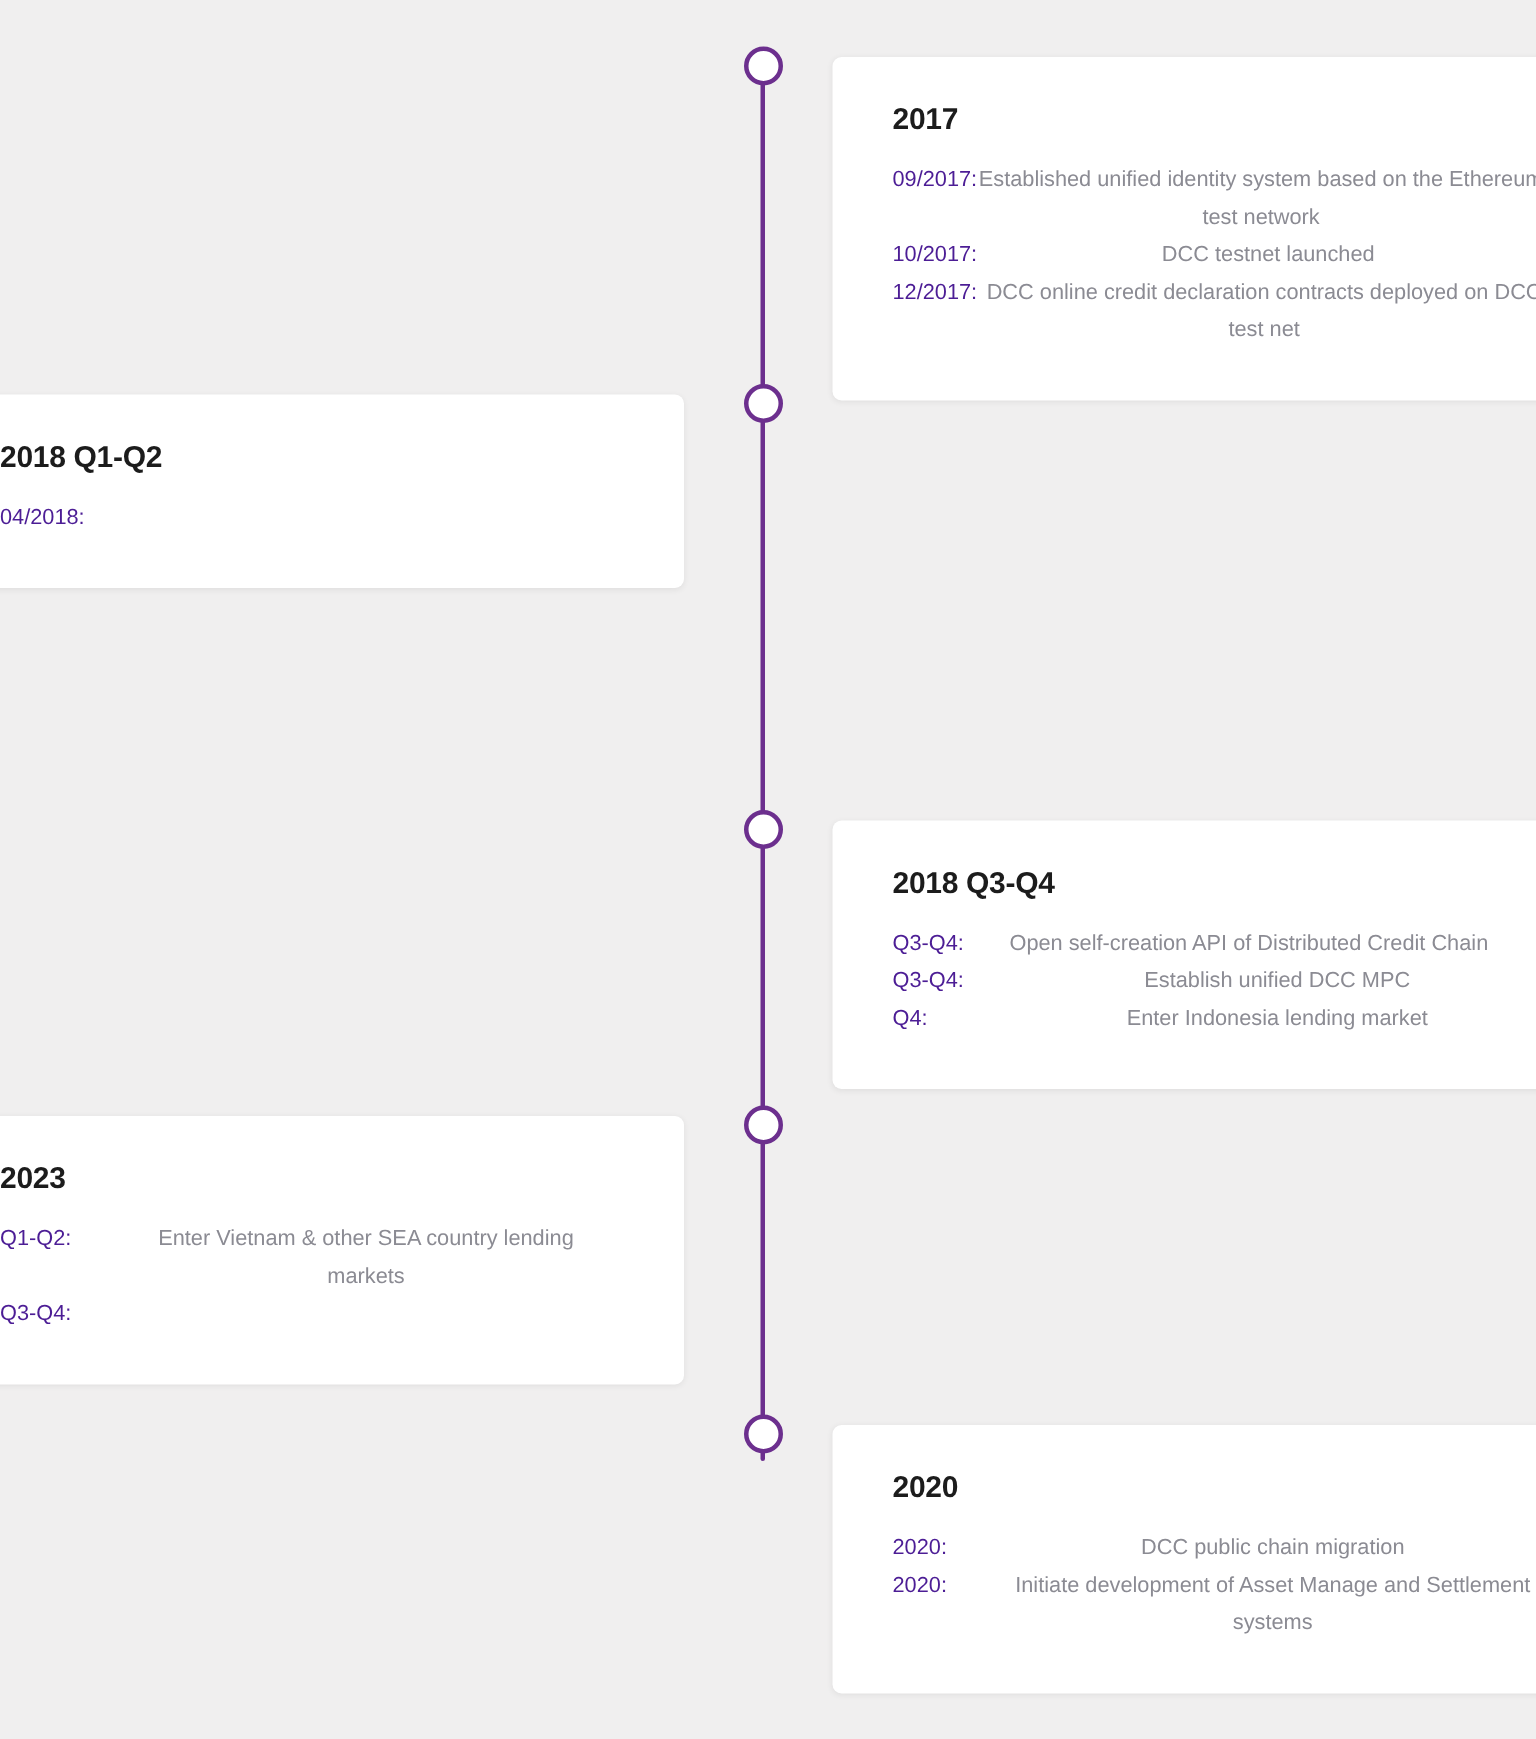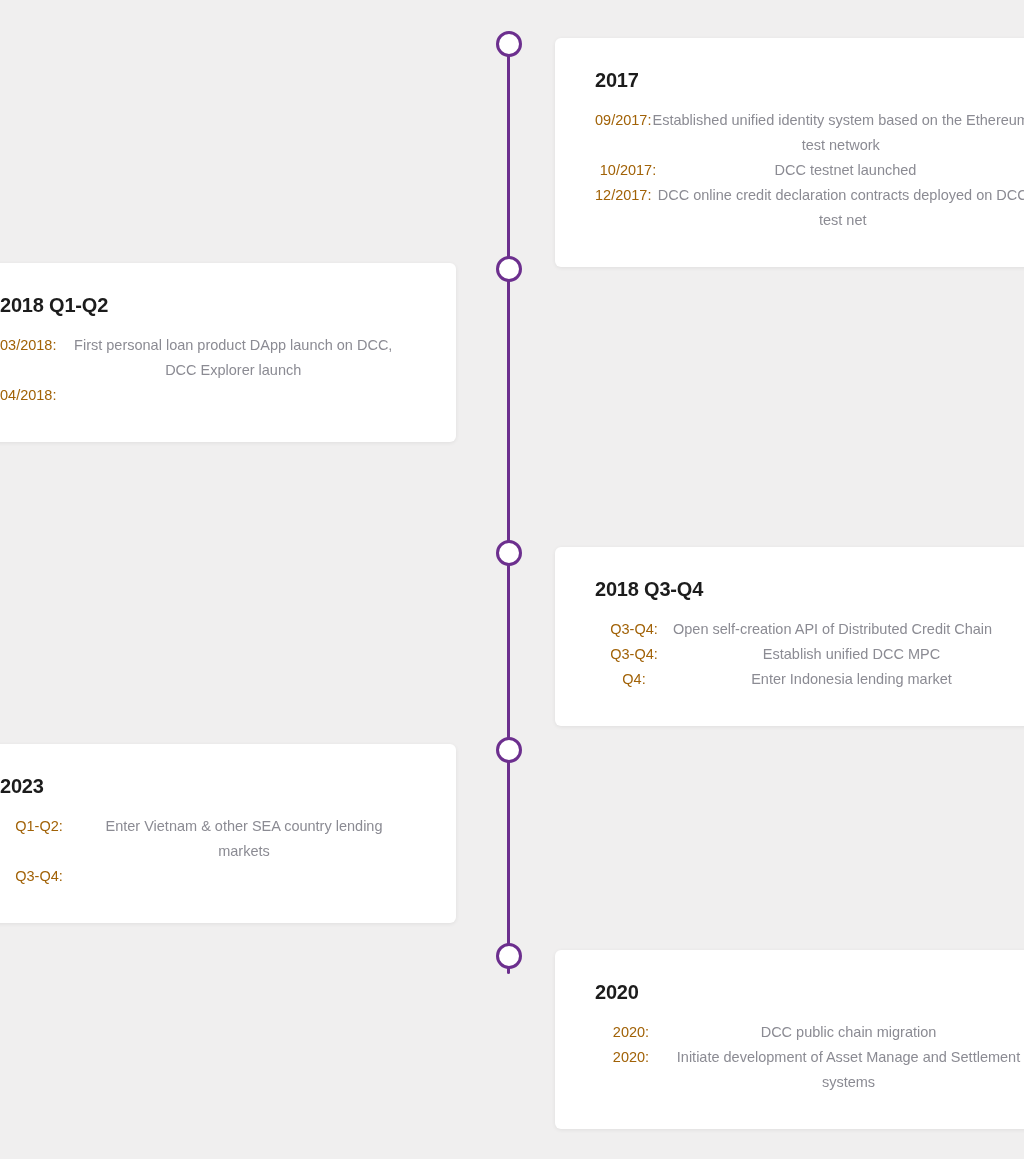--- a/index.html
+++ b/index.html
@@ -83,22 +83,21 @@
     display: flex;
     align-items: flex-start;
     font-size: 14.5px;
     color: #8b8b93;
     line-height: 25px;
     margin: 0;
   }
   .entry-label {
     flex: 0 0 auto;
     white-space: nowrap;
-    color: #a16207;
-    text-align: center;
+    color: #4c1d95;
   }
   .entry-text {
     flex: 1 1 auto;
     text-align: center;
     color: #8b8b93;
   }
   
   .w-date .entry-label { min-width: 66px; }
   .w-quarter .entry-label { min-width: 78px; }
   .w-year .entry-label { min-width: 72px; }
@@ -132,24 +131,20 @@
       </div>
       <div class="entry flush">
         <span class="entry-label">12/2017:</span>&nbsp;<span class="entry-text">DCC online credit declaration contracts deployed on DCC test net</span>
       </div>
     </div>
   </div>
 
   <div class="card left" style="top:263px;">
     <div class="card-title">2018 Q1-Q2</div>
     <div class="entry-list w-date">
-      <div class="entry flush">
-        <span class="entry-label">03/2018:</span>
-          <span class="entry-text">First personal loan product DApp launch on DCC, DCC Explorer launch</span>
-      </div>
       <div class="entry flush">
         <span class="entry-label">04/2018:</span>
       </div>
     </div>
   </div>
 
   <div class="card right" style="top:547px;">
     <div class="card-title">2018 Q3-Q4</div>
     <div class="entry-list w-quarter">
       <div class="entry">

